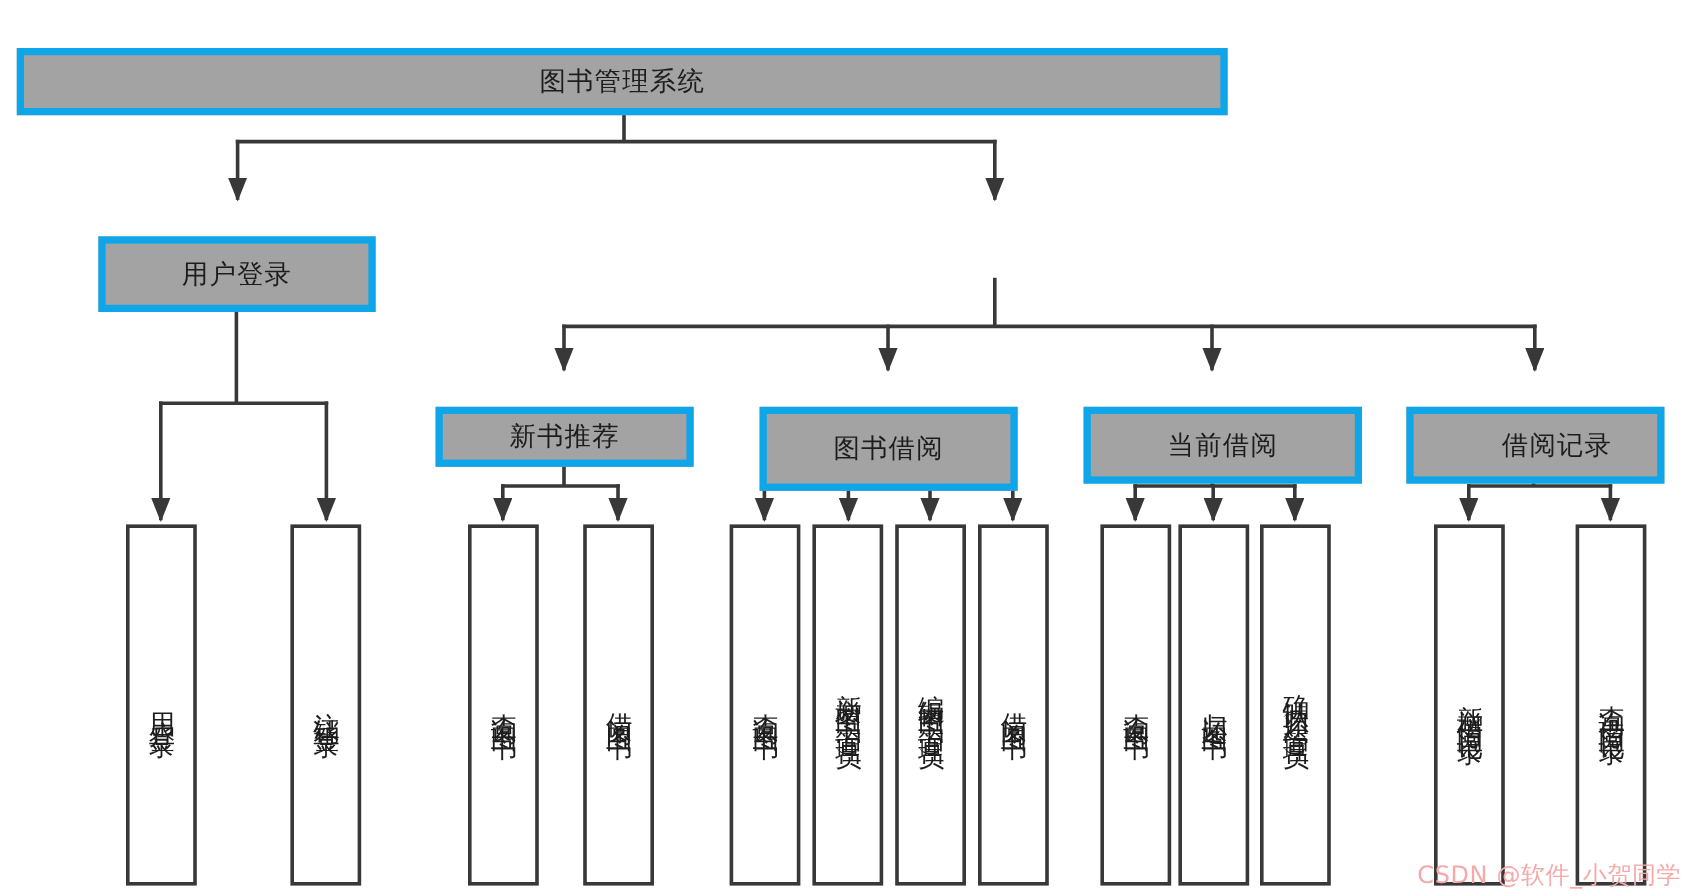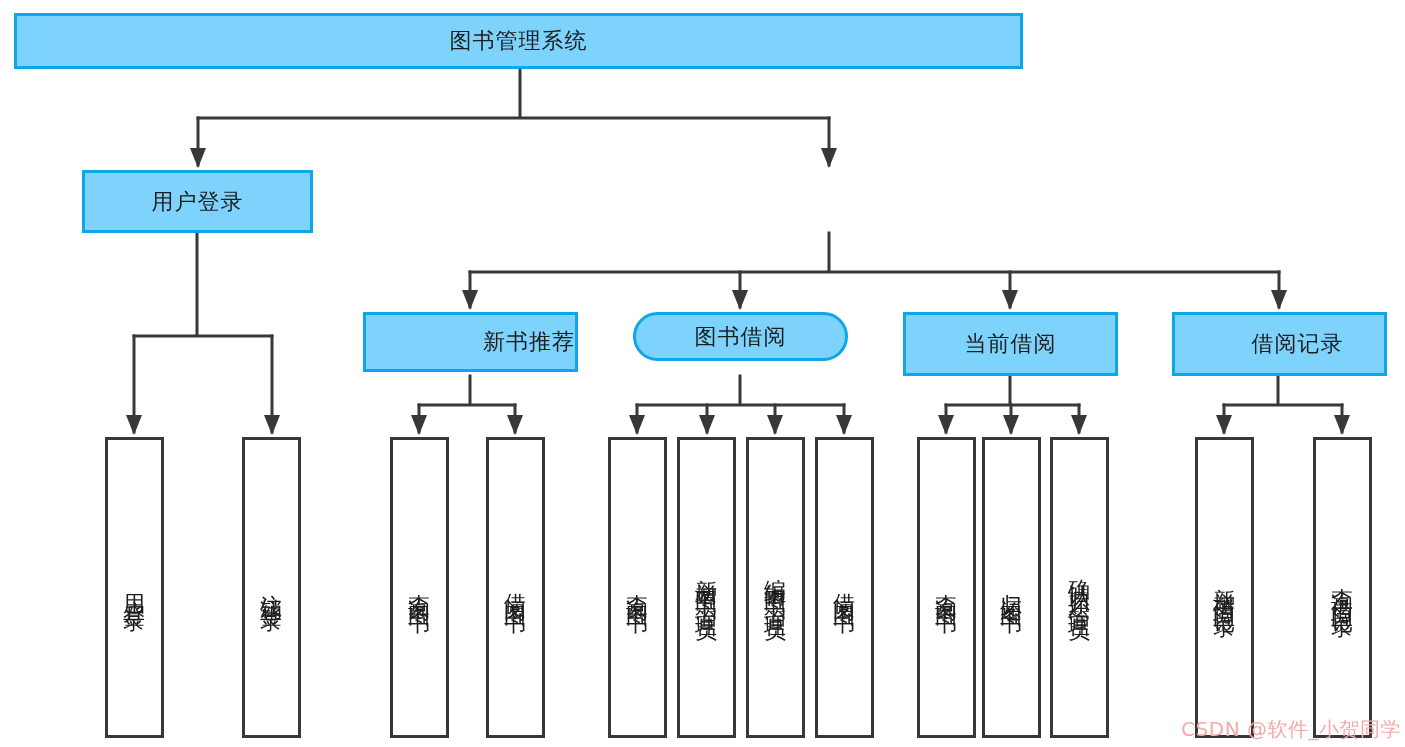--- a/index.html
+++ b/index.html
@@ -17,26 +17,27 @@
   }
   #connectors {
     position: absolute;
     left: 0; top: 0;
     width: 1405px; height: 747px;
     z-index: 1;
   }
   .hbox {
     position: absolute;
     box-sizing: border-box;
-    background: #7dd3fc;
-    border: 3px solid #0ea5e9;
+    background: #a3a3a3;
+    border: 6px solid #0ea5e9;
     display: flex;
     align-items: center;
     justify-content: center;
     z-index: 2;
+    margin-top: 27px;
   }
   .hbox span {
     font-size: 22px;
     letter-spacing: 1px;
     color: #1d1d1d;
     white-space: nowrap;
   }
   .vbox {
     position: absolute;
     box-sizing: border-box;
@@ -57,23 +58,23 @@
     letter-spacing: 6px;
     line-height: 1.05;
     color: #1d1d1d;
     white-space: nowrap;
   }
   
   #box-root   { left: 14px;  top: 13px;  width: 1009px; height: 56px; }
   #box-login  { left: 82px;  top: 170px; width: 231px;  height: 63px; }
   #box-mgmt   { left: 712px; top: 170px; width: 236px;  height: 63px; }
   
-  #box-newrec { left: 363px;  top: 312px; width: 215px; height: 60px; justify-content: flex-end; }
-  #box-borrow { left: 633px;  top: 312px; width: 215px; height: 49px; border-radius: 25px; }
-  #box-current{ left: 903px;  top: 312px; width: 215px; height: 64px; }
+  #box-newrec { left: 363px;  top: 312px; width: 215px; height: 50px; }
+  #box-borrow { left: 633px;  top: 312px; width: 215px; height: 70px; }
+  #box-current{ left: 903px;  top: 312px; width: 232px; height: 64px; }
   #box-record { left: 1172px; top: 312px; width: 215px; height: 64px; padding-left: 36px; }
   
   #leaf-login1  { left: 105px; }
   #leaf-logout  { left: 242px; }
   #leaf-nr-q    { left: 390px; }
   #leaf-nr-b    { left: 486px; }
   #leaf-bb-q    { left: 608px; }
   #leaf-bb-add  { left: 677px; }
   #leaf-bb-edit { left: 746px; }
   #leaf-bb-b    { left: 815px; }

